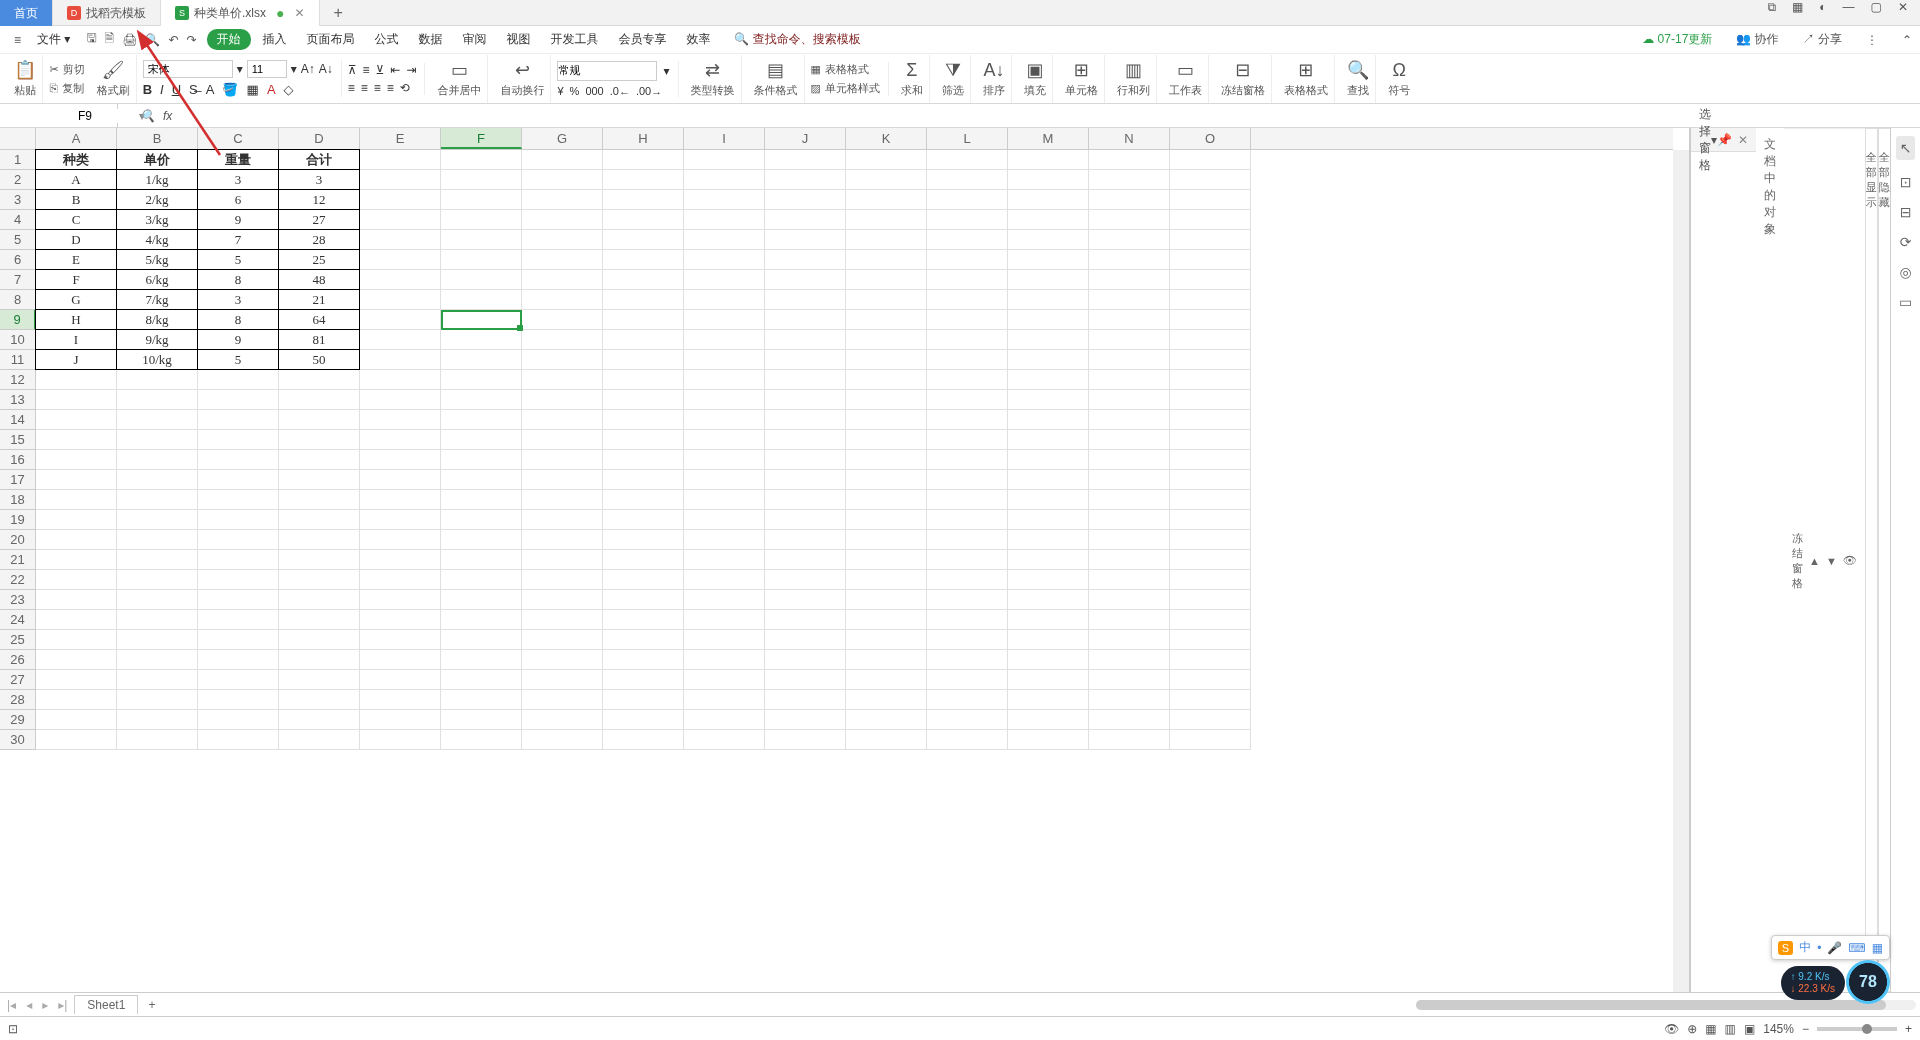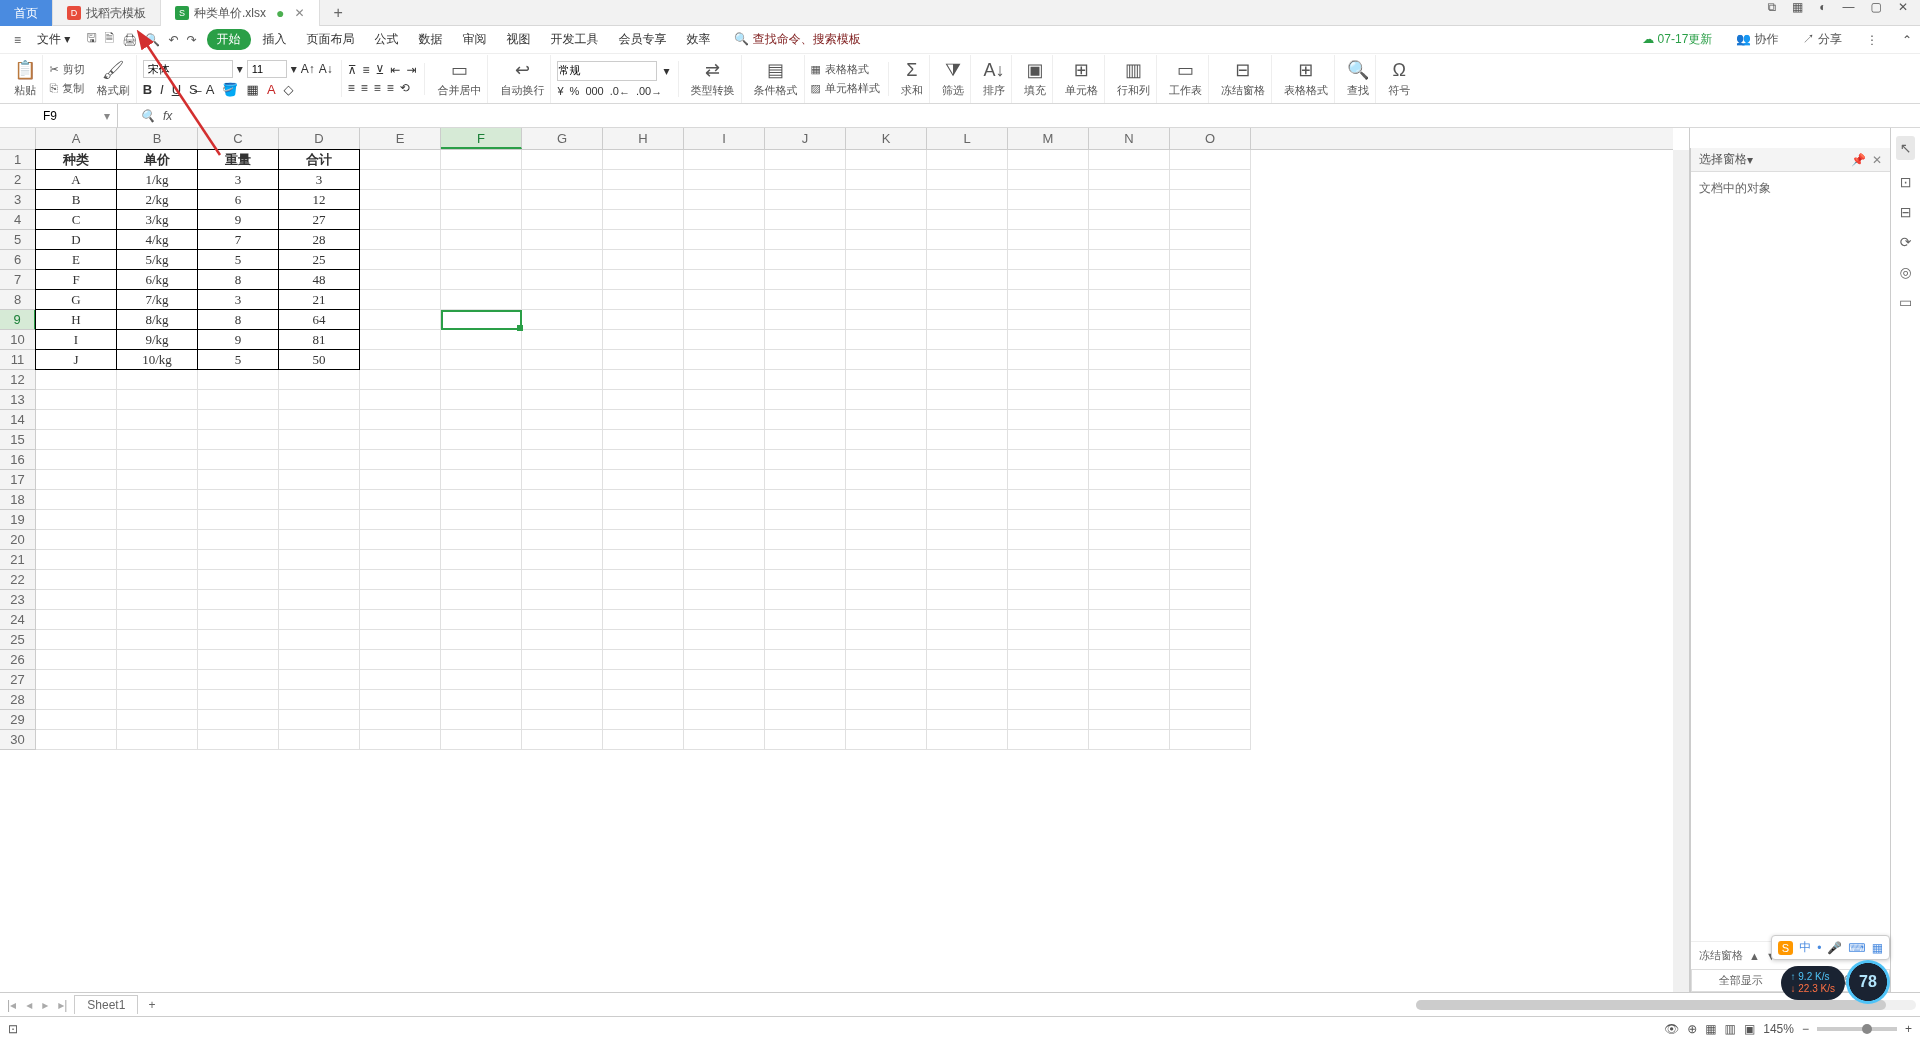--- a/index.html
+++ b/index.html
@@ -31,21 +31,21 @@
 .rgroup .ricon { font-size: 18px; color: #555;}
 .rgroup .rlbl { font-size: 11px; color: #555;}
 .rrow { display: flex; flex-direction: row; gap: 6px; align-items: center;}
 .rcol { display: flex; flex-direction: column; gap: 4px;}
 .mini-btn { font-size: 11px; color: #555; display: flex; gap: 4px; align-items: center;}
 .font-box { display: flex; gap: 4px; align-items: center;}
 .font-box input { width: 90px; height: 18px; border: 1px solid #ccc; font-size: 11px; padding: 0 4px;}
 .font-box .size { width: 40px;}
 
 .formula-row { height: 24px; display: flex; align-items: center; border-bottom: 1px solid #d8d8d8;}
-.name-box { width: 118px; border-right: 1px solid #ccc; height: 24px; display: flex; align-items: center;}
+.name-box { width: 118px; border-right: 1px solid #ccc; height: 24px; display: flex; align-items: center; padding-left: 35px;}
 .name-box input { border: none; width: 100px; text-align: center; font-size: 12px;}
 .name-box .dd { color: #888; padding: 0 4px;}
 .fx-area { display: flex; align-items: center; gap: 8px; padding: 0 22px; font-style: italic; color: #555;}
 .fx-area .fx { font-style: italic;}
 
 .main-split { display: flex; height: calc(100% - 26px - 28px - 50px - 24px - 24px - 24px);}
 .grid-wrap { flex: 1; position: relative; overflow: hidden; border-right: 1px solid #ccc;}
 .col-headers { display: flex; position: absolute; left: 36px; top: 0; right: 16px; height: 22px; background: #f4f4f4; border-bottom: 1px solid #ccc;}
 .col-headers .ch { width: 81px; border-right: 1px solid #ccc; text-align: center; font-size: 13px; color: #666; line-height: 22px; cursor: pointer;}
 .col-headers .ch.sel { background: #d6ead6; color: #1a7f37; border-bottom: 2px solid #2a9f47;}
@@ -55,27 +55,27 @@
 .row-headers .rh.sel { background: #d6ead6; color: #1a7f37; border-right: 2px solid #2a9f47;}
 .cells { position: absolute; left: 36px; top: 22px; right: 16px; bottom: 0;}
 .crow { display: flex; height: 20px;}
 .cell { width: 81px; height: 20px; border-right: 1px solid #e0e0e0; border-bottom: 1px solid #e0e0e0; text-align: center; font-size: 13px; font-family: "SimSun", serif; line-height: 20px;}
 .cell.bordered { border: 1px solid #000; margin: -1px 0 0 -1px; width: 82px; height: 21px;}
 .cell.header { font-weight: bold;}
 .sel-cell { position: absolute; border: 2px solid #2a9f47; pointer-events: none;}
 .sel-handle { position: absolute; width: 6px; height: 6px; background: #2a9f47; bottom: -3px; right: -3px;}
 .vscroll { position: absolute; right: 0; top: 22px; bottom: 0; width: 16px; background: #f0f0f0;}
 
-.right-panel { width: 200px; border-left: 1px solid #ccc; display: flex; flex-direction: column; margin-top: 20px;}
+.right-panel { width: 200px; border-left: 1px solid #ccc; display: flex; flex-direction: row;}
 .right-panel .rp-head { height: 24px; background: #f4f4f4; border-bottom: 1px solid #ddd; display: flex; align-items: center; padding: 0 8px; font-size: 12px; color: #555;}
 .right-panel .rp-head .sp { margin-left: auto; display: flex; gap: 6px; color: #888;}
 .right-panel .rp-body { flex: 1; padding: 8px; font-size: 12px; color: #666;}
 .right-panel .rp-foot { padding: 6px 8px; border-top: 1px solid #eee; display:flex; gap:6px; align-items:center; font-size:11px; color:#666;}
 .right-panel .rp-foot2 { display:flex;}
-.right-panel .rp-foot2 div{flex:1; text-align:center; padding:3px 0; border:1px solid #ddd; font-size:11px; color:#666; cursor:pointer;}
+.right-panel .rp-foot2 div{flex:1; text-align:center; padding:21px 0; border:1px solid #ddd; font-size:11px; color:#666; cursor:pointer;}
 .side-toolbar { width: 30px; border-left: 1px solid #ccc; display: flex; flex-direction: column; align-items: center; padding-top: 8px; gap: 14px; color: #666;}
 .side-toolbar span { cursor: pointer; font-size: 14px;}
 
 .sheet-row { height: 24px; border-top: 1px solid #ccc; display: flex; align-items: center; padding: 0 4px; gap: 4px; font-size: 12px; color: #666;}
 .sheet-row .nav { color: #aaa; padding: 0 3px; cursor: pointer;}
 .sheet-row .sheet { padding: 2px 12px; background: #fff; border: 1px solid #ccc; border-bottom: none; cursor:pointer;}
 .sheet-row .add { padding: 0 6px; cursor: pointer;}
 .sheet-row .hscroll { margin-left: auto; width: 500px; height: 10px; background: #f0f0f0; border-radius: 5px; position: relative;}
 .sheet-row .hscroll .thumb { position: absolute; left: 0; width: 470px; height: 10px; background: #ccc; border-radius: 5px;}
 

